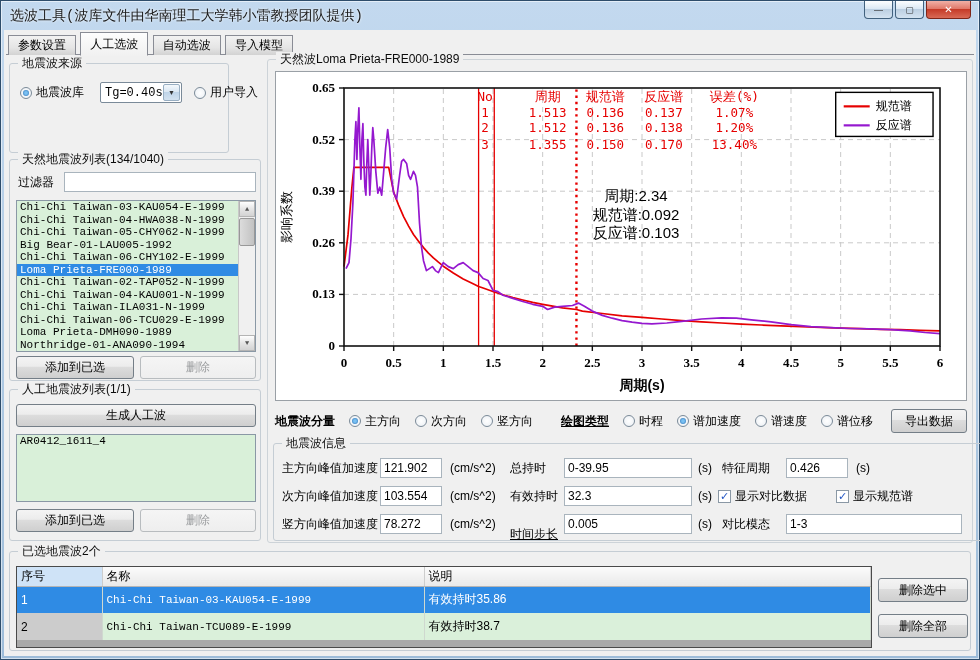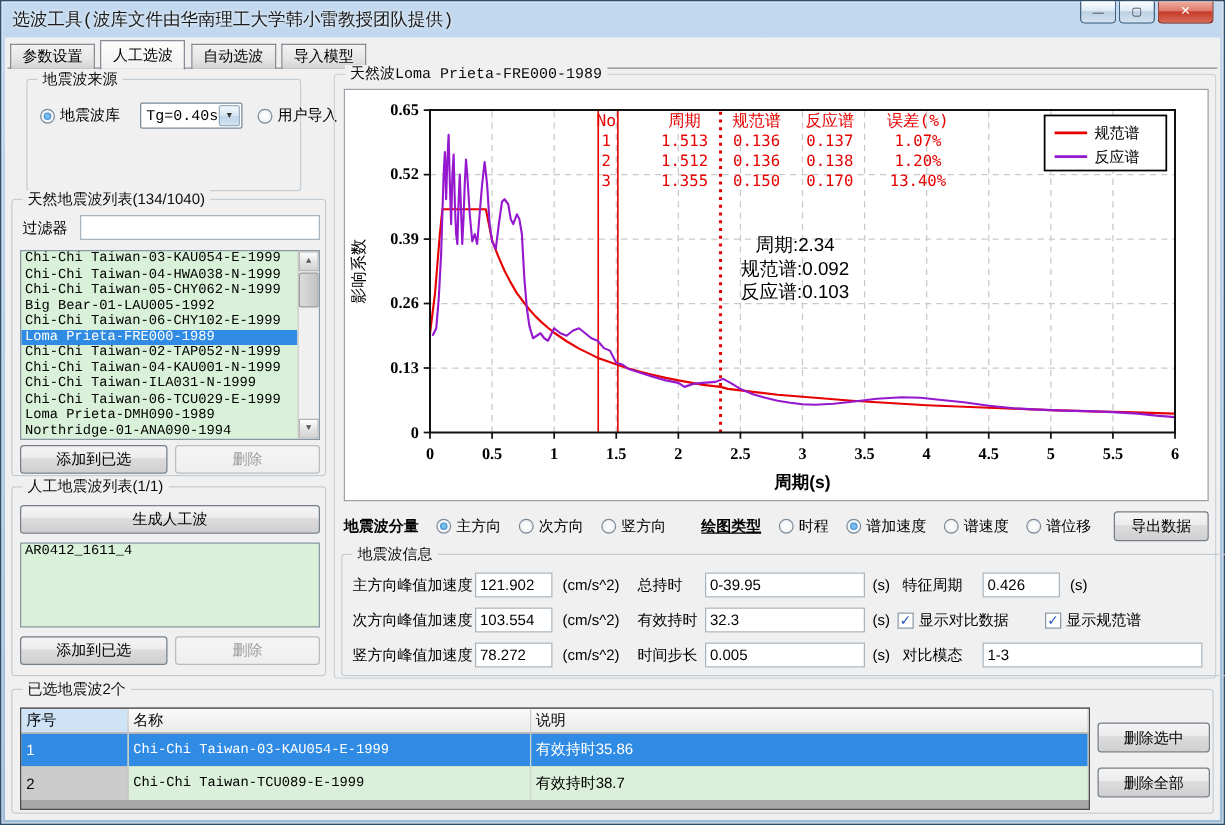--- a/index.html
+++ b/index.html
@@ -81,21 +81,21 @@
 
   <div class="app-body">
     <div class="tabstrip">
       <div class="tab">参数设置</div>
       <div class="tab active">人工选波</div>
       <div class="tab">自动选波</div>
       <div class="tab">导入模型</div>
     </div>
   </div>
 
-  <div class="gb" style="left:20px;top:62px;width:220px;height:90px;">
+  <div class="gb" style="left:8px;top:62px;width:220px;height:90px;">
     <span class="gb-label">地震波来源</span>
     <span class="radio-opt" style="position:absolute;left:10px;top:20px;">
         <span class="rb on"></span>
         <span>地震波库</span>
       </span>
     <div class="combo" style="left:90px;top:18px;">
       <span class="ctext">Tg=0.40s</span>
       <span class="carrow">▼</span>
     </div>
     <span class="radio-opt" style="position:absolute;left:184px;top:20px;">
@@ -139,21 +139,21 @@
     <div class="listbox" style="left:6px;top:44px;width:240px;height:68px;">
       <div class="list-inner" id="artificial-list" style="right:0;">
           <div class="list-item">AR0412_1611_4</div>
         </div>
     </div>
     <div class="btn" style="left:6px;top:119px;width:118px;height:23px;">添加到已选</div>
     <div class="btn disabled" style="left:130px;top:119px;width:116px;height:23px;">删除</div>
   </div>
 
   <div class="gb" style="left:266px;top:58px;width:706px;height:484px;border-color:#cdd3d8;">
-    <span class="gb-label" style="font-family:Liberation Mono, monospace;">天然波Loma Prieta-FRE000-1989</span>
+    <span class="gb-label" style="font-family:Liberation Sans, sans-serif;">天然波Loma Prieta-FRE000-1989</span>
   </div>
 
   <div class="chart-box">
     <svg id="chart-svg" width="690" height="328">
         <line x1="117.66666666666666" y1="274" x2="117.66666666666666" y2="16" stroke="#c9c9c9" stroke-dasharray="5 4"></line>
         <line x1="167.33333333333331" y1="274" x2="167.33333333333331" y2="16" stroke="#c9c9c9" stroke-dasharray="5 4"></line>
         <line x1="217" y1="274" x2="217" y2="16" stroke="#c9c9c9" stroke-dasharray="5 4"></line>
         <line x1="266.66666666666663" y1="274" x2="266.66666666666663" y2="16" stroke="#c9c9c9" stroke-dasharray="5 4"></line>
         <line x1="316.33333333333337" y1="274" x2="316.33333333333337" y2="16" stroke="#c9c9c9" stroke-dasharray="5 4"></line>
         <line x1="366" y1="274" x2="366" y2="16" stroke="#c9c9c9" stroke-dasharray="5 4"></line>
@@ -301,21 +301,21 @@
         <span>显示对比数据</span>
       </span>
     <span class="cbx" style="position:absolute;left:562px;top:44px;">
         <span class="cb">✓</span>
         <span>显示规范谱</span>
       </span>
 
     <span class="f-label" style="left:8px;top:70px;">竖方向峰值加速度</span>
     <input class="tbox" style="left: 106px; top: 70px; width: 62px;" value="78.272">
     <span class="f-label" style="left:176px;top:70px;">(cm/s^2)</span>
-    <span class="f-label" style="left:236px;top:70px;">时间步长</span>
+    <span class="f-label" style="left:236px;top:80px;text-decoration:underline;">时间步长</span>
     <input class="tbox" style="left: 290px; top: 70px; width: 128px;" value="0.005">
     <span class="f-label" style="left:424px;top:70px;">(s)</span>
     <span class="f-label" style="left:448px;top:70px;">对比模态</span>
     <input class="tbox" style="left: 512px; top: 70px; width: 176px;" value="1-3">
   </div>
 
   <div class="gb" style="left:8px;top:550px;width:962px;height:100px;">
     <span class="gb-label">已选地震波2个</span>
     <div class="sel-table-wrap">
       <table class="sel-table">

